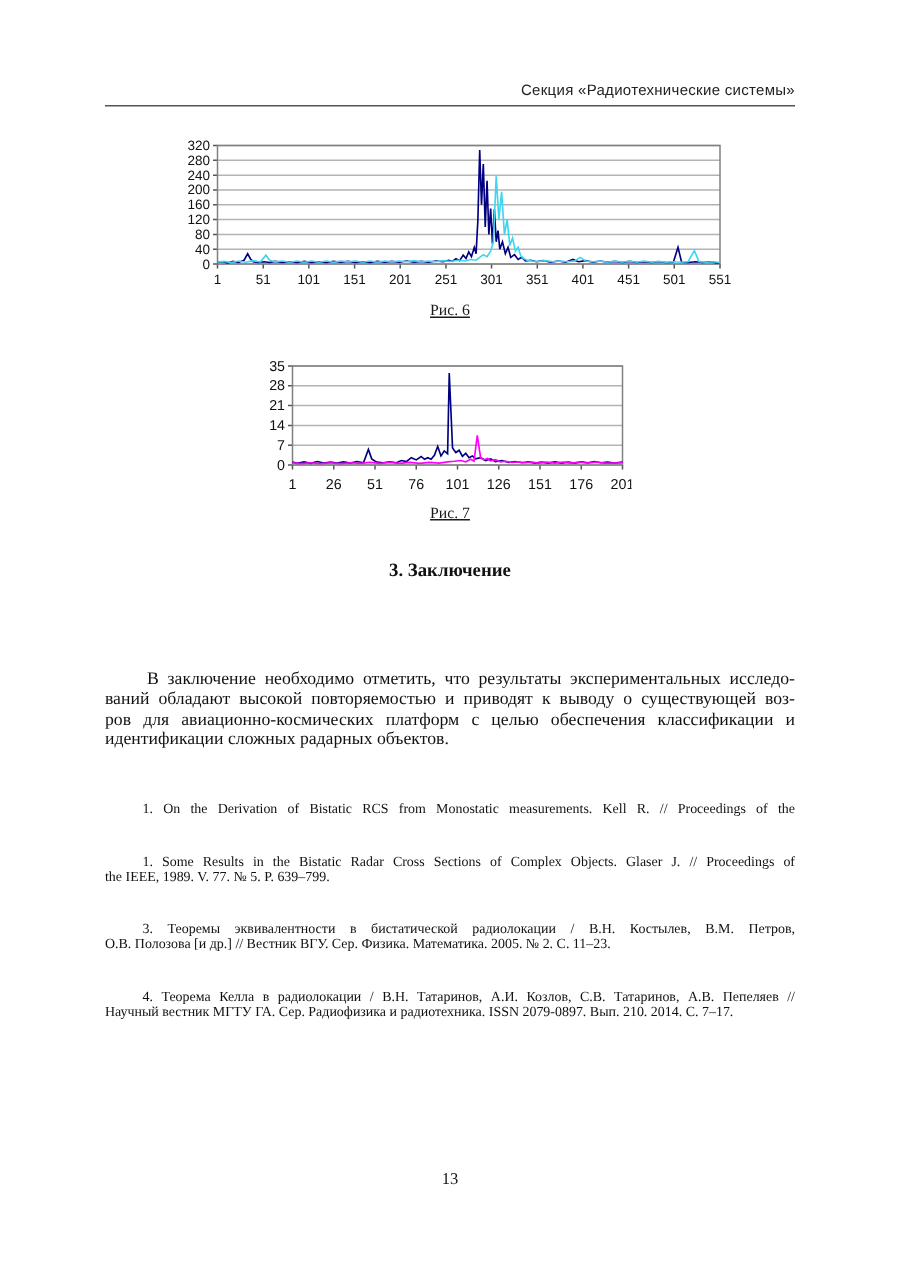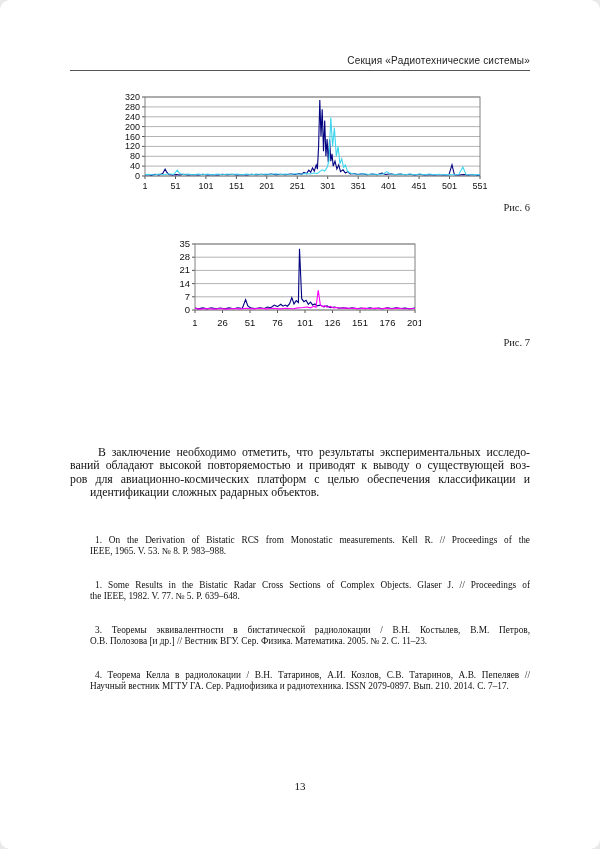--- a/index.html
+++ b/index.html
@@ -4,50 +4,49 @@
 <style>
   html,body{margin:0;padding:0;background:#e9e9e9;}
   .page{
     position:relative;
     width:600px;height:849px;
     background:#ffffff;
     font-family:"Liberation Serif", serif;
     color:#111;
     overflow:hidden;
     margin:0 auto;
-    border-radius:10px;
   }
   .hdr-text{
     position:absolute; top:55px; right:70px;
     font-family:"Liberation Sans", sans-serif;
     font-size:10px; color:#222; letter-spacing:0.2px;
   }
   .hdr-rule{
     position:absolute; top:70px; left:70px; width:460px;
     border-top:1px solid #555; height:0;
   }
   .chart{position:absolute;}
   .chart1{left:115px; top:88px; width:375px; height:105px;}
   .chart2{left:169px; top:233px; width:252px; height:97px;}
   .caption{
     position:absolute; left:70px; width:460px;
-    text-align:right; font-size:10.5px; color:#1a1a1a;
+    text-align:center; font-size:10.5px; color:#1a1a1a;text-decoration:underline;
   }
   .cap1{top:202px;}
   .cap2{top:337px;}
   .heading{
     position:absolute; top:373px; left:70px; width:460px;
     text-align:center; font-weight:bold; font-size:12.5px;
   }
   .para{
     position:absolute; top:402px; left:70px; width:460px;
     font-size:11.8px; line-height:13.4px;
   }
   .jline{ text-align:justify; text-align-last:justify; }
-  .lline{ text-align:left;margin-left:20px; }
+  .lline{ text-align:left; }
   .indent1{ text-indent:28px;margin-top:44px; }
   .refs-title{
     position:absolute; top:487px; left:70px; width:460px;
     text-align:center; font-size:10.5px;
   }
   .refs{
     position:absolute; top:511px; left:70px; width:460px;
     font-size:9.3px; line-height:10.5px;
   }
   .rindent{ text-indent:25px;margin-top:24px; }
@@ -158,34 +157,34 @@
         <line x1="218.5" y1="77" x2="218.5" y2="80" stroke="#555" stroke-width="1"></line>
         <text x="218.5" y="93" text-anchor="middle" font-size="9.5" fill="#111" font-family="Liberation Sans, sans-serif">176</text>
         <line x1="246.0" y1="77" x2="246.0" y2="80" stroke="#555" stroke-width="1"></line>
         <text x="246.0" y="93" text-anchor="middle" font-size="9.5" fill="#111" font-family="Liberation Sans, sans-serif">201</text>
         <rect x="26" y="11" width="220" height="66" fill="none" stroke="#808080" stroke-width="1"></rect>
         <polyline points="26.0,75.1 29.3,75.9 33.7,74.9 38.1,75.9 42.5,74.7 46.9,75.7 51.3,75.1 55.7,75.7 60.1,74.9 64.5,75.7 68.9,74.7 73.3,75.5 76.6,66.6 78.8,72.9 82.1,75.1 86.5,75.5 90.9,74.9 95.3,75.5 98.6,74.0 101.9,74.7 105.2,72.1 108.5,73.6 111.8,71.3 114.0,73.2 116.2,72.1 118.4,73.2 120.6,70.6 122.8,64.6 125.0,71.0 127.2,67.6 129.4,69.5 130.5,15.7 132.7,65.7 134.9,68.7 137.1,67.2 139.3,71.3 141.5,69.1 143.7,72.1 145.9,71.0 148.1,72.9 151.4,72.1 154.7,74.0 158.0,72.9 161.3,74.7 165.7,74.0 170.1,75.3 174.5,74.7 178.9,75.5 183.3,74.9 187.7,75.7 192.1,75.1 196.5,75.7 200.9,74.9 205.3,75.7 209.7,75.1 214.1,75.7 218.5,74.9 222.9,75.5 227.3,74.7 231.7,75.5 236.1,75.1 240.5,75.7 246.0,75.1" fill="none" stroke="#000080" stroke-width="1.1"></polyline>
         <polyline points="26.0,75.5 31.5,76.1 38.1,75.5 44.7,76.1 51.3,75.5 57.9,76.1 64.5,75.5 71.1,75.9 77.7,75.3 84.3,75.9 90.9,75.3 97.5,75.9 104.1,75.3 110.7,75.9 117.3,75.3 123.9,75.7 129.4,74.9 133.8,74.5 138.2,74.0 141.5,74.9 144.8,73.2 147.0,74.4 149.2,57.2 151.4,72.1 153.6,73.6 155.8,72.7 158.0,74.2 161.3,73.4 164.6,74.9 167.9,74.5 172.3,75.3 176.7,74.9 181.1,75.5 185.5,75.1 189.9,75.7 195.4,75.1 200.9,75.7 206.4,75.1 211.9,75.7 217.4,75.1 222.9,75.7 228.4,75.1 233.9,75.7 239.4,75.7 246.0,75.5" fill="none" stroke="#FF00FF" stroke-width="1.1"></polyline>
       </svg></div>
   <div class="caption cap2">Рис. 7</div>
 
+  <div class="heading">3. Заключение</div>
 
   <div class="para">
     <div class="jline indent1">В заключение необходимо отметить, что результаты экспериментальных исследо-</div>
     <div class="jline">ваний обладают высокой повторяемостью и приводят к выводу о существующей воз-</div>
     <div class="jline">ров для авиационно-космических платформ с целью обеспечения классификации и</div>
     <div class="lline">идентификации сложных радарных объектов.</div>
   </div>
 
 
   <div class="refs">
     <div class="jline rindent">1.  On the Derivation of Bistatic RCS from Monostatic measurements. Kell R. // Proceedings of the</div>
-    <div class="lline">IEEE, 1965. V. 53. № 8. P. 983–988.</div>
     <div class="jline rindent">1.  Some Results in the Bistatic Radar Cross Sections of Complex Objects. Glaser J. // Proceedings of</div>
-    <div class="lline">the IEEE, 1982. V. 77. № 5. P. 639–648.</div>
+    <div class="lline">the IEEE, 1989. V. 77. № 5. P. 639–799.</div>
     <div class="jline rindent">3.  Теоремы эквивалентности в бистатической радиолокации / В.Н. Костылев, В.М. Петров,</div>
     <div class="lline">О.В. Полозова [и др.] // Вестник ВГУ. Сер. Физика. Математика. 2005. № 2. С. 11–23.</div>
     <div class="jline rindent">4.  Теорема Келла в радиолокации / В.Н. Татаринов, А.И. Козлов, С.В. Татаринов, А.В. Пепеляев //</div>
     <div class="lline">Научный вестник МГТУ ГА. Сер. Радиофизика и радиотехника. ISSN 2079-0897. Вып. 210. 2014. С. 7–17.</div>
   </div>
 
   <div class="pageno">13</div>
 
 </div>
 

